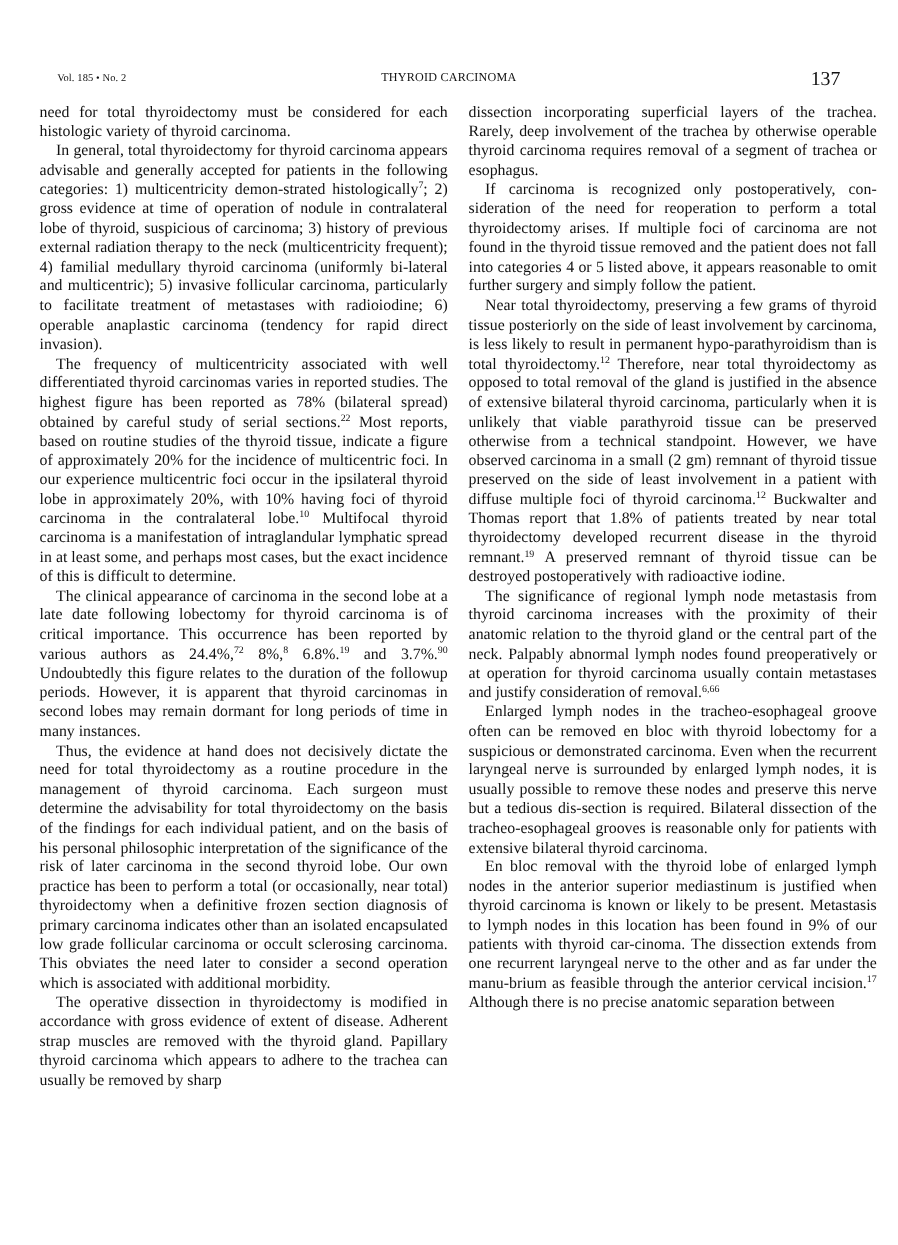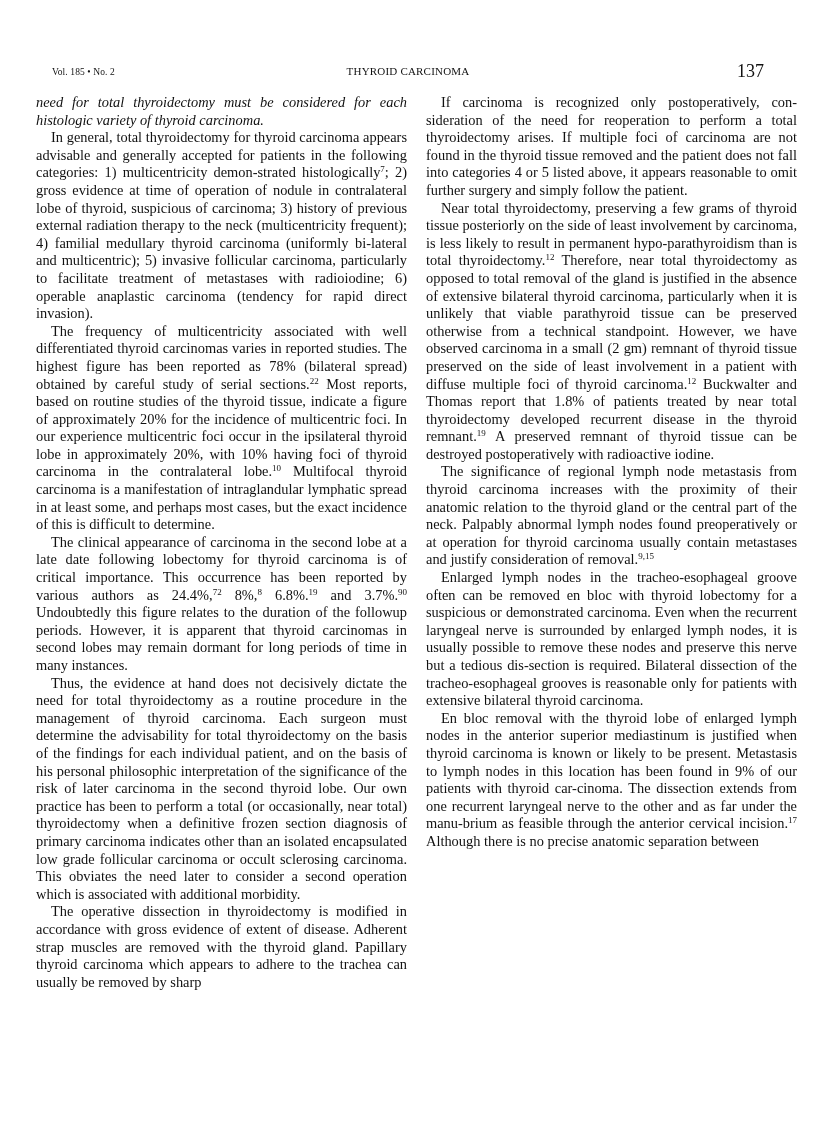--- a/index.html
+++ b/index.html
@@ -5,21 +5,21 @@
   html, body { margin: 0; padding: 0; background: #ffffff; }
   body { width: 816px; height: 1132px; position: relative; overflow: hidden; color: #111; }
   .header { position: absolute; top: 62px; left: 36px; right: 36px; height: 24px; }
   .hdr-left { position: absolute; left: 16px; top: 5px; font-family: "Liberation Serif", serif; font-size: 9.5px; letter-spacing: 0.1px; }
   .hdr-center { position: absolute; left: 0; right: 0; top: 3px; text-align: center; font-family: "Liberation Serif", serif; font-size: 11px; letter-spacing: 0.2px; }
   .hdr-right { position: absolute; right: 16px; top: -1px; font-family: "Liberation Serif", serif; font-size: 18px; }
   .col { position: absolute; top: 94px; width: 371px; font-family: "Liberation Serif", serif; font-size: 14.4px; line-height: 17.6px; text-align: justify; hyphens: manual; }
   .col-left { left: 36px; }
   .col-right { left: 426px; }
   .col p { margin: 0; text-indent: 15px; }
-  .col p.cont { text-indent: 0; font-style: italic; }
+  .col p.cont { text-indent: 0; }
   .col sup { font-size: 9px; line-height: 0; vertical-align: 5px; }
   .section-heading { font-weight: bold; text-align: center; margin: 22px 0 10px 0; text-indent: 0; font-size: 14px; }
 </style>
 </head>
 <body>
 
 <div class="header">
   <span class="hdr-left">Vol. 185 • No. 2</span>
   <span class="hdr-center">THYROID CARCINOMA</span>
   <span class="hdr-right">137</span>
@@ -28,18 +28,19 @@
 <div class="col col-left">
   <p class="cont"><span>need for total thyroidectomy must be considered for each histologic variety of thyroid carcinoma.</span></p>
   <p><span>In general, total thyroidectomy for thyroid carcinoma appears advisable and generally accepted for patients in the following categories: 1) multicentricity demon-strated histologically</span><sup>7</sup><span>; 2) gross evidence at time of operation of nodule in contralateral lobe of thyroid, suspicious of carcinoma; 3) history of previous external radiation therapy to the neck (multicentricity frequent); 4) familial medullary thyroid carcinoma (uniformly bi-lateral and multicentric); 5) invasive follicular carcinoma, particularly to facilitate treatment of metastases with radioiodine; 6) operable anaplastic carcinoma (tendency for rapid direct invasion).</span></p>
   <p><span>The frequency of multicentricity associated with well differentiated thyroid carcinomas varies in reported studies. The highest figure has been reported as 78% (bilateral spread) obtained by careful study of serial sections.</span><sup>22</sup><span> Most reports, based on routine studies of the thyroid tissue, indicate a figure of approximately 20% for the incidence of multicentric foci. In our experience multicentric foci occur in the ipsilateral thyroid lobe in approximately 20%, with 10% having foci of thyroid carcinoma in the contralateral lobe.</span><sup>10</sup><span> Multifocal thyroid carcinoma is a manifestation of intraglandular lymphatic spread in at least some, and perhaps most cases, but the exact incidence of this is difficult to determine.</span></p>
   <p><span>The clinical appearance of carcinoma in the second lobe at a late date following lobectomy for thyroid carcinoma is of critical importance. This occurrence has been reported by various authors as 24.4%,</span><sup>72</sup><span> 8%,</span><sup>8</sup><span> 6.8%.</span><sup>19</sup><span> and 3.7%.</span><sup>90</sup><span> Undoubtedly this figure relates to the duration of the followup periods. However, it is apparent that thyroid carcinomas in second lobes may remain dormant for long periods of time in many instances.</span></p>
   <p><span>Thus, the evidence at hand does not decisively dictate the need for total thyroidectomy as a routine procedure in the management of thyroid carcinoma. Each surgeon must determine the advisability for total thyroidectomy on the basis of the findings for each individual patient, and on the basis of his personal philosophic interpretation of the significance of the risk of later carcinoma in the second thyroid lobe. Our own practice has been to perform a total (or occasionally, near total) thyroidectomy when a definitive frozen section diagnosis of primary carcinoma indicates other than an isolated encapsulated low grade follicular carcinoma or occult sclerosing carcinoma. This obviates the need later to consider a second operation which is associated with additional morbidity.</span></p>
   <p><span>The operative dissection in thyroidectomy is modified in accordance with gross evidence of extent of disease. Adherent strap muscles are removed with the thyroid gland. Papillary thyroid carcinoma which appears to adhere to the trachea can usually be removed by sharp</span></p>
 </div>
 
 <div class="col col-right">
+  <p class="cont"><span>dissection incorporating superficial layers of the trachea. Rarely, deep involvement of the trachea by otherwise operable thyroid carcinoma requires removal of a segment of trachea or esophagus.</span></p>
   <p><span>If carcinoma is recognized only postoperatively, con-sideration of the need for reoperation to perform a total thyroidectomy arises. If multiple foci of carcinoma are not found in the thyroid tissue removed and the patient does not fall into categories 4 or 5 listed above, it appears reasonable to omit further surgery and simply follow the patient.</span></p>
   <p><span>Near total thyroidectomy, preserving a few grams of thyroid tissue posteriorly on the side of least involvement by carcinoma, is less likely to result in permanent hypo-parathyroidism than is total thyroidectomy.</span><sup>12</sup><span> Therefore, near total thyroidectomy as opposed to total removal of the gland is justified in the absence of extensive bilateral thyroid carcinoma, particularly when it is unlikely that viable parathyroid tissue can be preserved otherwise from a technical standpoint. However, we have observed carcinoma in a small (2 gm) remnant of thyroid tissue preserved on the side of least involvement in a patient with diffuse multiple foci of thyroid carcinoma.</span><sup>12</sup><span> Buckwalter and Thomas report that 1.8% of patients treated by near total thyroidectomy developed recurrent disease in the thyroid remnant.</span><sup>19</sup><span> A preserved remnant of thyroid tissue can be destroyed postoperatively with radioactive iodine.</span></p>
-  <p><span>The significance of regional lymph node metastasis from thyroid carcinoma increases with the proximity of their anatomic relation to the thyroid gland or the central part of the neck. Palpably abnormal lymph nodes found preoperatively or at operation for thyroid carcinoma usually contain metastases and justify consideration of removal.</span><sup>9,15</sup></p>
+  <p><span>The significance of regional lymph node metastasis from thyroid carcinoma increases with the proximity of their anatomic relation to the thyroid gland or the central part of the neck. Palpably abnormal lymph nodes found preoperatively or at operation for thyroid carcinoma usually contain metastases and justify consideration of removal.</span><sup>6,66</sup></p>
   <p><span>Enlarged lymph nodes in the tracheo-esophageal groove often can be removed en bloc with thyroid lobectomy for a suspicious or demonstrated carcinoma. Even when the recurrent laryngeal nerve is surrounded by enlarged lymph nodes, it is usually possible to remove these nodes and preserve this nerve but a tedious dis-section is required. Bilateral dissection of the tracheo-esophageal grooves is reasonable only for patients with extensive bilateral thyroid carcinoma.</span></p>
   <p><span>En bloc removal with the thyroid lobe of enlarged lymph nodes in the anterior superior mediastinum is justified when thyroid carcinoma is known or likely to be present. Metastasis to lymph nodes in this location has been found in 9% of our patients with thyroid car-cinoma. The dissection extends from one recurrent laryngeal nerve to the other and as far under the manu-brium as feasible through the anterior cervical incision.</span><sup>17</sup><span> Although there is no precise anatomic separation between</span></p>
 </div>
 
 </body></html>

